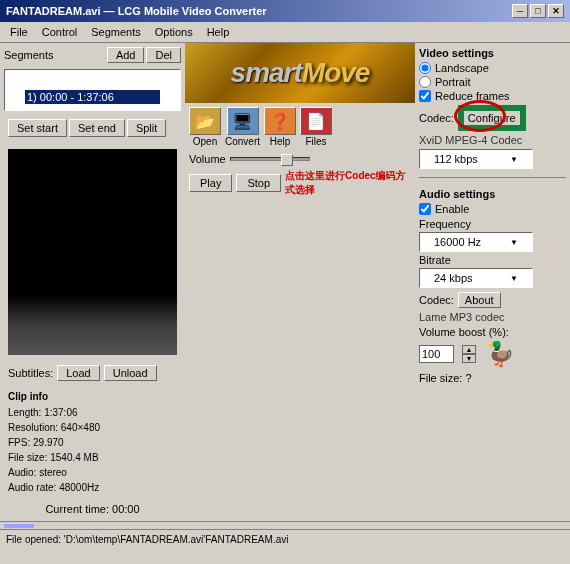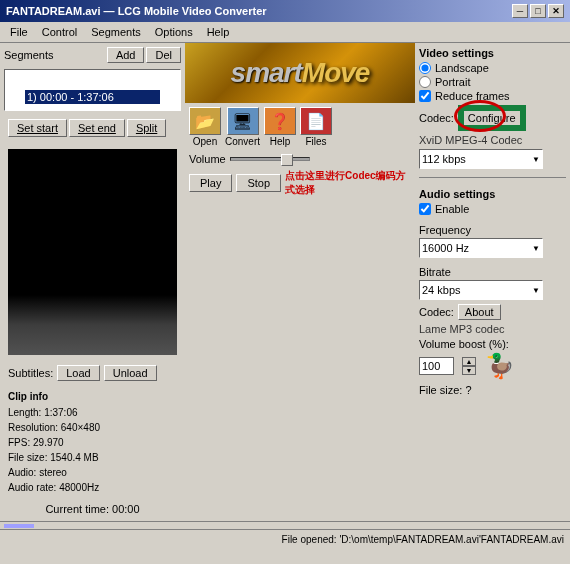--- a/index.html
+++ b/index.html
@@ -182,21 +182,20 @@
     }
     .chinese-text {
       font-size: 10px;
       color: #cc0000;
       font-weight: bold;
     }
     .edit-buttons {
       display: flex;
       gap: 2px;
       padding: 4px;
-      text-decoration: underline;
     }
     .edit-btn {
       padding: 2px 8px;
       background: #d4d0c8;
       border: 1px solid;
       border-color: #fff #666 #666 #fff;
       cursor: pointer;
       font-size: 11px;
     }
     .preview-area {
@@ -272,40 +271,40 @@
       cursor: pointer;
       font-size: 11px;
       color: black;
     }
     .codec-info {
       font-size: 11px;
       padding: 1px 0;
       color: #333;
     }
     .dropdown {
-      width: 124px;
+      width: 114px;
       height: 20px;
       background: white;
       border: 1px solid;
       border-color: #666 #fff #fff #666;
       font-size: 11px;
-      padding: 1px 2px;
+      padding: 1px 14px;
       display: flex;
       align-items: center;
       justify-content: space-between;
       cursor: pointer;
       margin: 2px 0;
     }
     .dropdown-arrow {
       font-size: 8px;
     }
     .audio-section {
       margin-top: 4px;
     }
-    .freq-label, .bitrate-label { font-size: 11px; margin-top: 8px; }
+    .freq-label, .bitrate-label { font-size: 11px; margin-top: 2px; }
     .about-btn {
       padding: 1px 6px;
       background: #d4d0c8;
       border: 1px solid;
       border-color: #fff #666 #666 #fff;
       cursor: pointer;
       font-size: 11px;
     }
     .volume-boost-row {
       display: flex;
@@ -350,21 +349,21 @@
     .duck-icon {
       font-size: 24px;
       color: #c8a020;
     }
     .bottom-bar {
       height: 20px;
       background: #d4d0c8;
       border-top: 1px solid #808080;
       display: flex;
       align-items: center;
-      justify-content: flex-end;
+      justify-content: flex-start;
       padding: 0 6px;
       font-size: 10px;
     }
     .red-circle {
       position: absolute;
       width: 52px;
       height: 32px;
       border: 3px solid #cc0000;
       border-radius: 50%;
       top: -5px;

